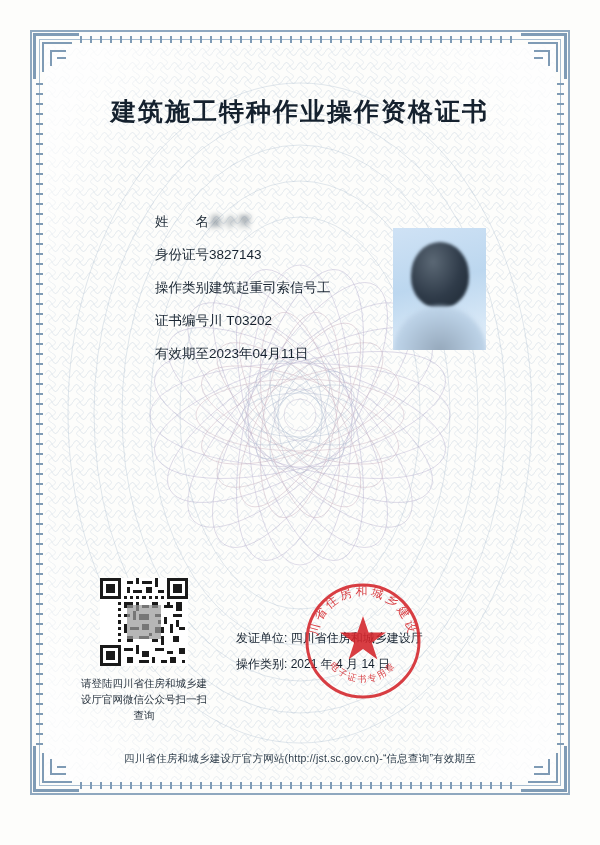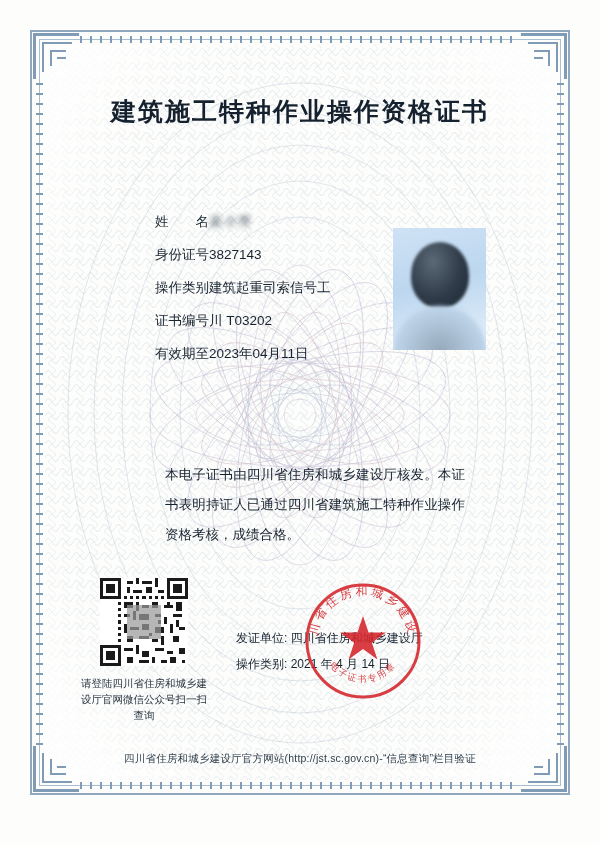--- a/index.html
+++ b/index.html
@@ -322,21 +322,20 @@
         <span class="lbl">有效期至</span>
         <span class="val">2023年04月11日</span>
       </div>
     </div>
 
     <div class="photo">
       <div class="head"></div>
       <div class="shoulders"></div>
     </div>
 
-    <div class="statement">本电子证书由四川省住房和城乡建设厅核发。本证书表明持证人已通过四川省建筑施工特种作业操作资格考核，成绩合格。</div>
 
     <div class="qr">
       <svg width="88" height="88" viewBox="0 0 29 29" shape-rendering="crispEdges" xmlns="http://www.w3.org/2000/svg">
         <rect width="29" height="29" fill="#ffffff"></rect>
         <g fill="#1a1a1a">
 
           <rect x="0" y="0" width="7" height="1"></rect>
             <rect x="0" y="6" width="7" height="1"></rect>
           <rect x="0" y="0" width="1" height="7"></rect>
             <rect x="6" y="0" width="1" height="7"></rect>
@@ -449,16 +448,16 @@
           <text font-size="9" letter-spacing="2">
             <textPath href="#sealArcBottom" startOffset="50%" text-anchor="middle">电子证书专用章</textPath>
           </text>
         </g>
         <g fill="#d4242a">
           <polygon points="61,36 66.6,52.6 84,52.6 69.9,62.8 75.4,79.4 61,69.1 46.6,79.4 52.1,62.8 38,52.6 55.4,52.6"></polygon>
         </g>
       </svg>
     </div>
 
-    <div class="footer">四川省住房和城乡建设厅官方网站(http://jst.sc.gov.cn)-“信息查询”栏目验证</div>
+    <div class="footer">四川省住房和城乡建设厅官方网站(http://jst.sc.gov.cn)-“信息查询”有效期至</div>
 
   </div>
 </div>
 
 </body></html>

